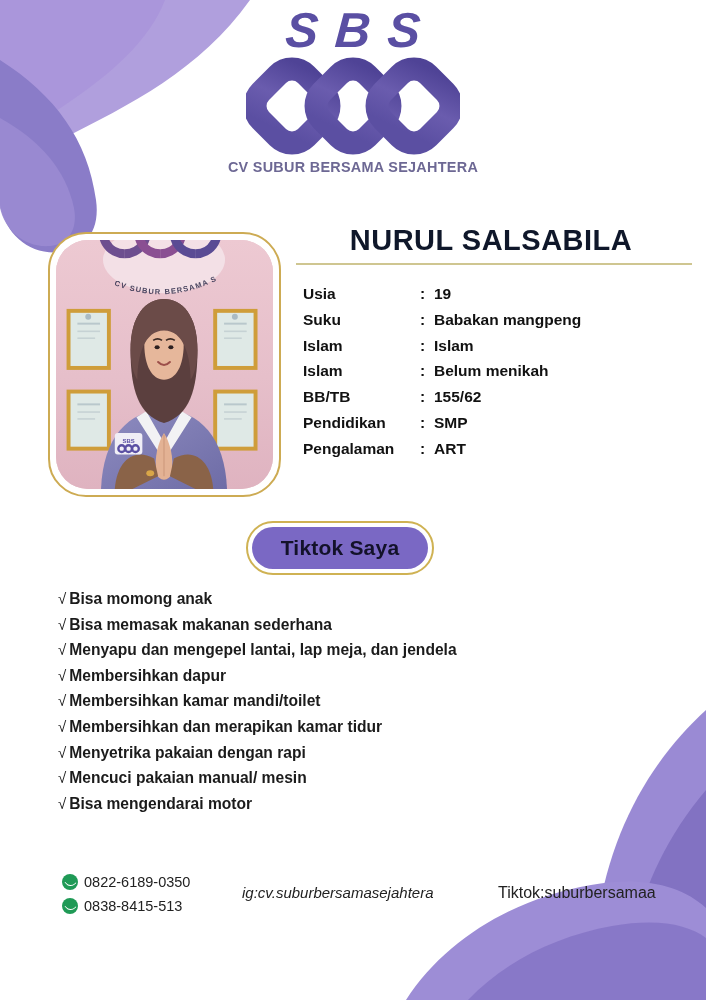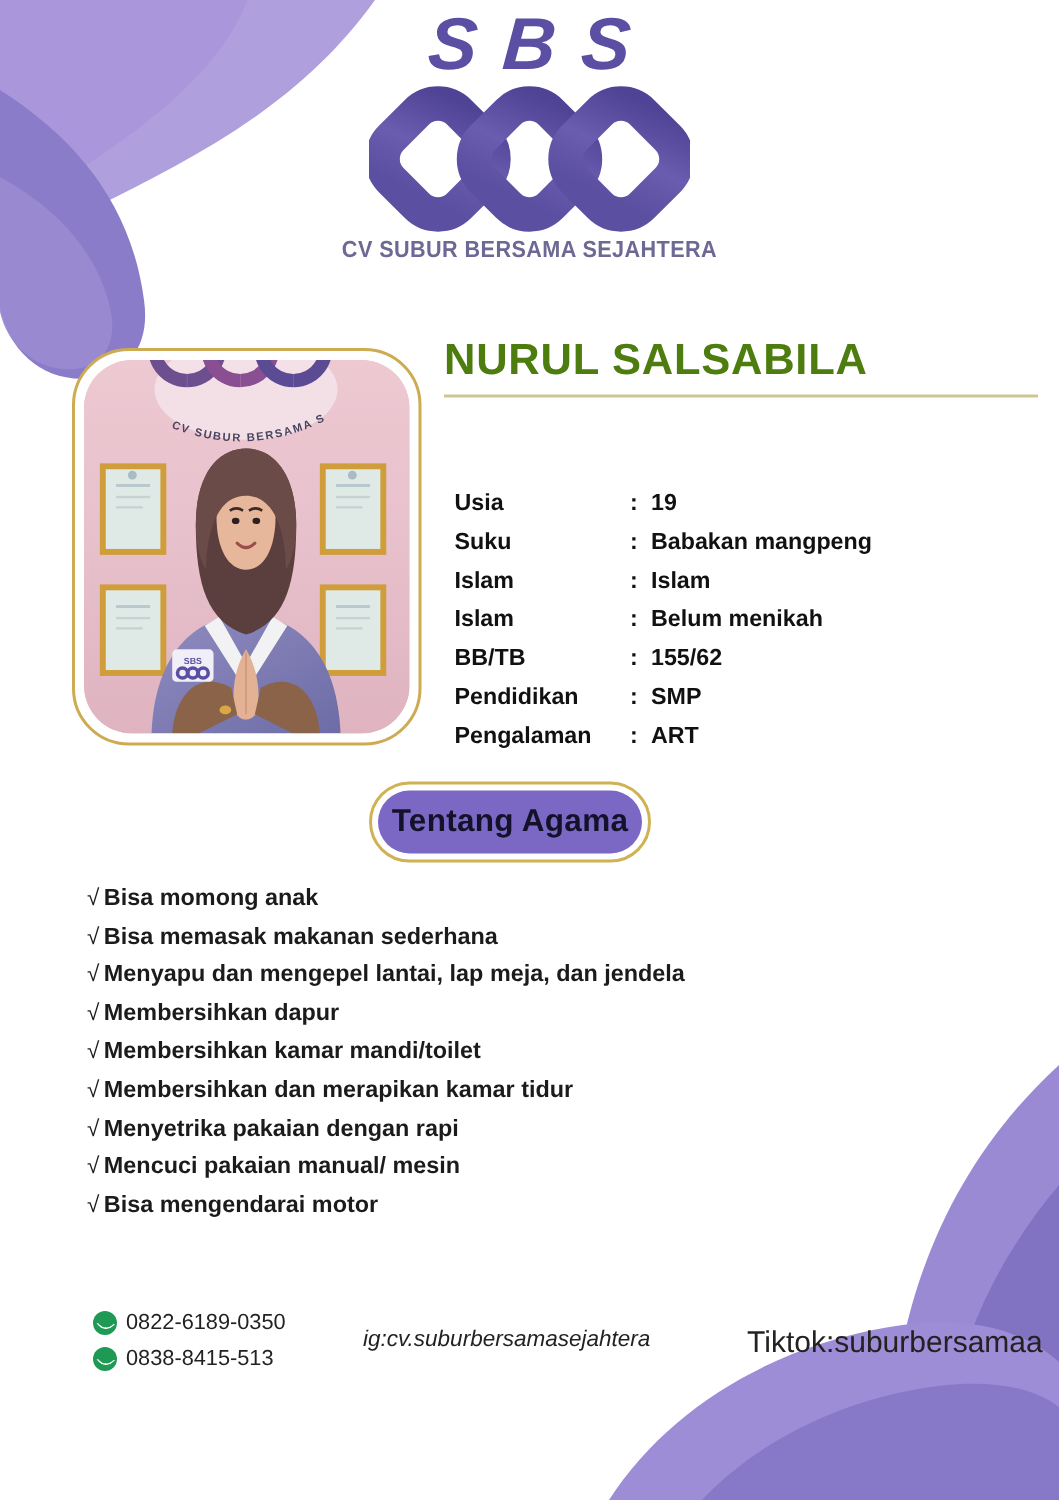--- a/index.html
+++ b/index.html
@@ -87,21 +87,22 @@
 
   
   #name {
     position: absolute;
     left: 296px;
     top: 224px;
     width: 400px;
     font-weight: bold;
     font-size: 29px;
     letter-spacing: 0.5px;
-    color: #4d7c0f;
+    color: #0f172a;
+    text-align: center;
     padding-right: 10px;
     box-sizing: border-box;
   }
   #name-divider {
     position: absolute;
     left: 296px;
     top: 263px;
     width: 396px;
     height: 2px;
     background: #cfc691;
@@ -117,21 +118,21 @@
     color: #111111;
     font-weight: bold;
   }
   .det-row {
     display: flex;
     align-items: baseline;
     height: 25.8px;
   }
   .det-label { width: 117px; flex: none; }
   .det-colon { width: 14px; flex: none; }
-  .det-value { flex: 1; margin-top: 42px; }
+  .det-value { flex: 1; }
 
   
   #pill-outer {
     position: absolute;
     left: 246px;
     top: 521px;
     width: 188px;
     height: 54px;
     border: 2.5px solid #cfb253;
     border-radius: 30px;
@@ -219,21 +220,21 @@
     left: 242px;
     top: 16px;
     font-size: 15px;
     color: #222222;
     font-style: italic;
   }
   #tiktok-handle {
     position: absolute;
     left: 498px;
     top: 16px;
-    font-size: 20px;
+    font-size: 16px;
     color: #222222;
   }
 </style>
 </head>
 <body>
 
 <div id="page">
 
   <svg id="deco-tl" class="deco" viewBox="0 0 330 260" preserveAspectRatio="none">
     <path d="M0,0 L250,0 C200,70 130,105 60,140 C30,155 10,170 0,185 Z" fill="#b09fdd"></path>
@@ -406,21 +407,21 @@
       <span class="det-value">SMP</span>
     </div>
     <div class="det-row">
       <span class="det-label">Pengalaman</span>
       <span class="det-colon">:</span>
       <span class="det-value">ART</span>
     </div>
   </div>
 
   <div id="pill-outer">
-    <div id="pill-inner">Tentang Agama</div>
+    <div id="pill-inner">Tiktok Saya</div>
   </div>
 
   <div id="skills">
     <div class="skill"><span class="chk">√</span><span>Bisa momong anak</span></div>
     <div class="skill"><span class="chk">√</span><span>Bisa memasak makanan sederhana</span></div>
     <div class="skill"><span class="chk">√</span><span>Menyapu dan mengepel lantai, lap meja, dan jendela</span></div>
     <div class="skill"><span class="chk">√</span><span>Membersihkan dapur</span></div>
     <div class="skill"><span class="chk">√</span><span>Membersihkan kamar mandi/toilet</span></div>
     <div class="skill"><span class="chk">√</span><span>Membersihkan dan merapikan kamar tidur</span></div>
     <div class="skill"><span class="chk">√</span><span>Menyetrika pakaian dengan rapi</span></div>

